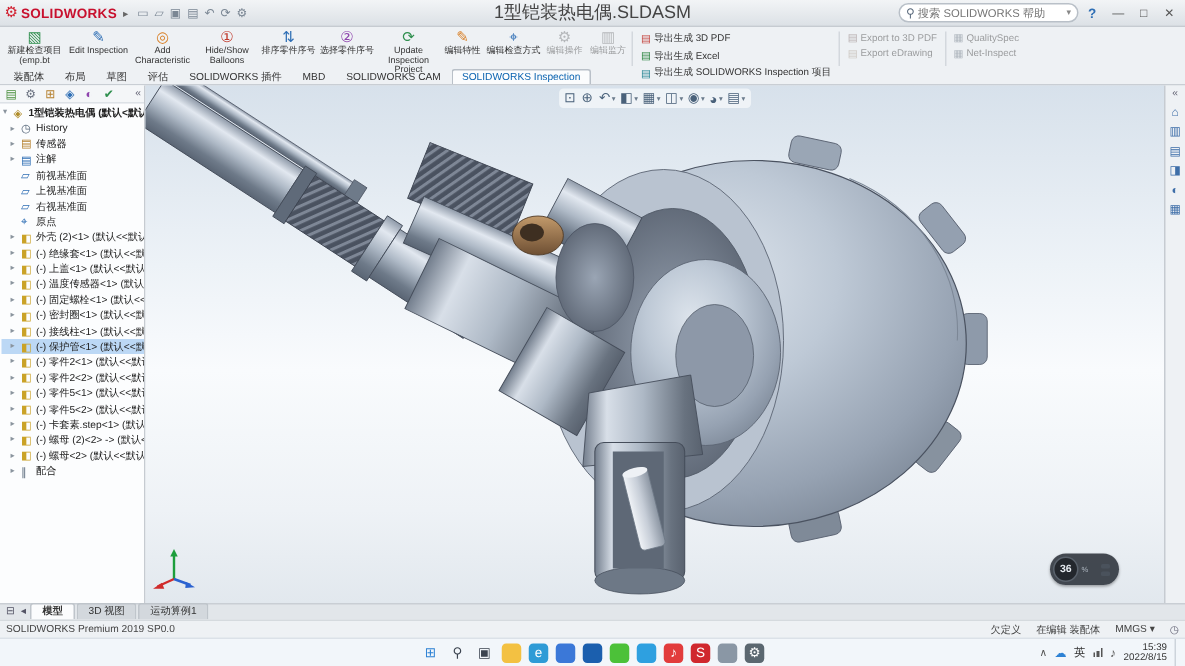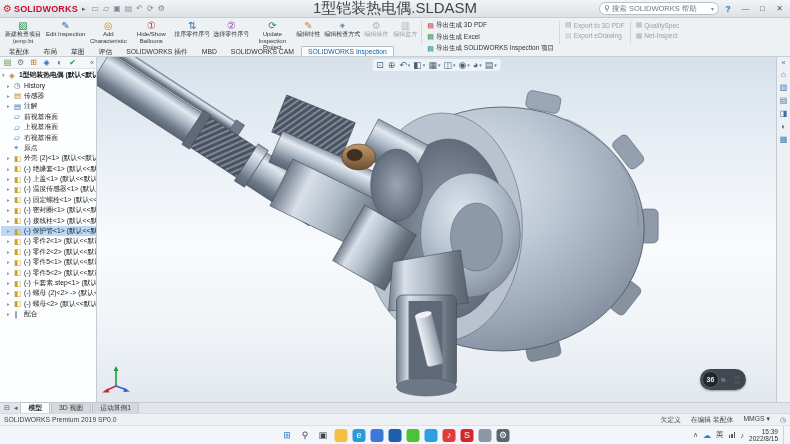--- a/index.html
+++ b/index.html
@@ -8,21 +8,21 @@
   #screen{width:790px;height:444px;display:flex;flex-direction:column;background:#e9ecef}
 
   
   .titlebar{height:18px;position:relative;display:flex;align-items:center;background:linear-gradient(#f2f4f6,#dce1e6);border-bottom:1px solid #c6cbd1;flex:0 0 auto}
   .tb-left{display:flex;align-items:center;gap:2px;padding-left:3px;z-index:1}
   .logo{display:flex;align-items:center;gap:2px}
   .logo-gear{color:#d11f2f;font-size:10px;line-height:10px}
   .brand{color:#c8102e;font-weight:bold;font-size:9px;letter-spacing:.2px}
   .menu-arrow{color:#666;font-size:7px;padding:0 2px}
   .qa{color:#7b8794;font-size:8px;padding:0 2px}
-  .tb-title{position:absolute;left:0;right:0;text-align:center;font-size:15px;color:#444;pointer-events:none}
+  .tb-title{position:absolute;left:0;right:0;text-align:center;font-size:12px;color:#444;pointer-events:none}
   .tb-right{margin-left:auto;display:flex;align-items:center;gap:3px;padding-right:2px;z-index:1}
   .search-box{display:flex;align-items:center;background:#fff;border:1px solid #b9c0c8;border-radius:8px;height:13px;width:120px;padding:0 4px;gap:2px}
   .search-ico{color:#5b6b7d;font-size:8px}
   .search-box input{border:none;outline:none;width:100%;font-size:7.5px;color:#666;background:transparent;font-family:inherit}
   .search-dd{color:#888;font-size:6px}
   .help-ico{width:12px;text-align:center;color:#2f6fb5;font-weight:bold;font-size:9px}
   .wc{width:17px;height:15px;display:flex;align-items:center;justify-content:center;color:#555;font-size:8px}
 
   
   .ribbon{background:#eef1f4;border-bottom:1px solid #c9ced4;flex:0 0 auto}

